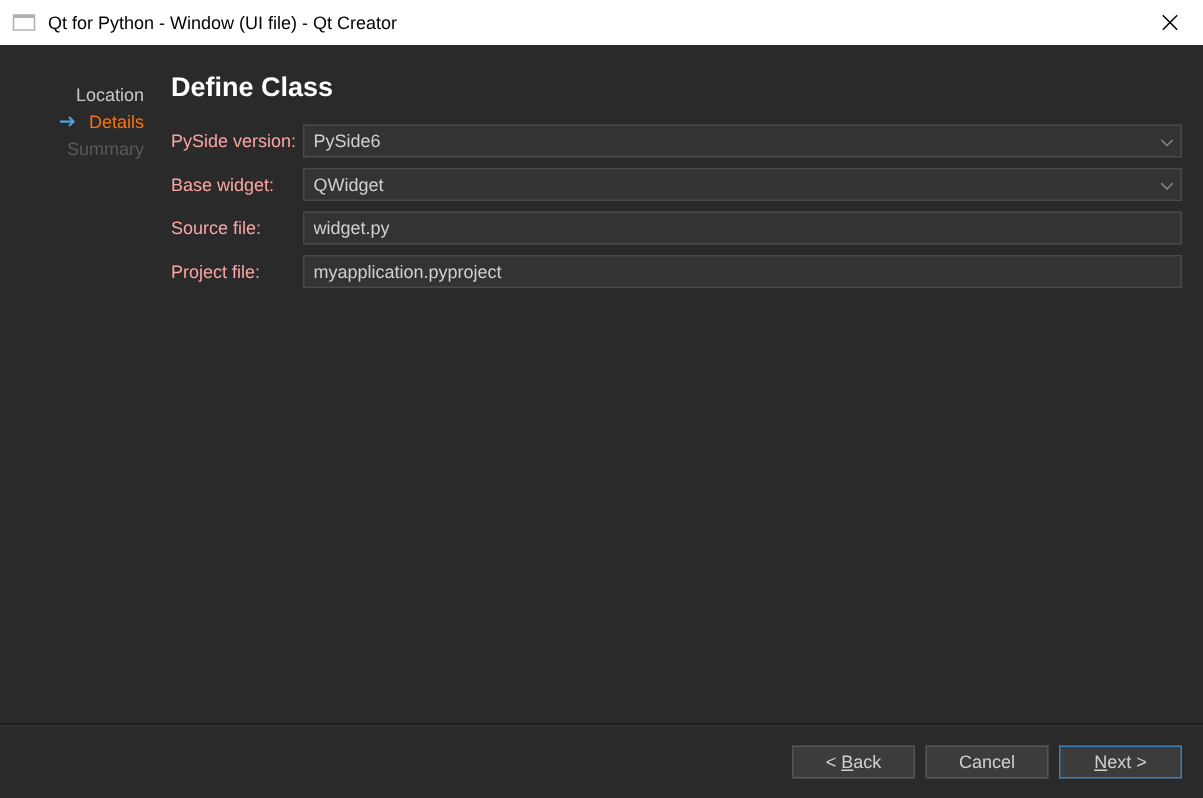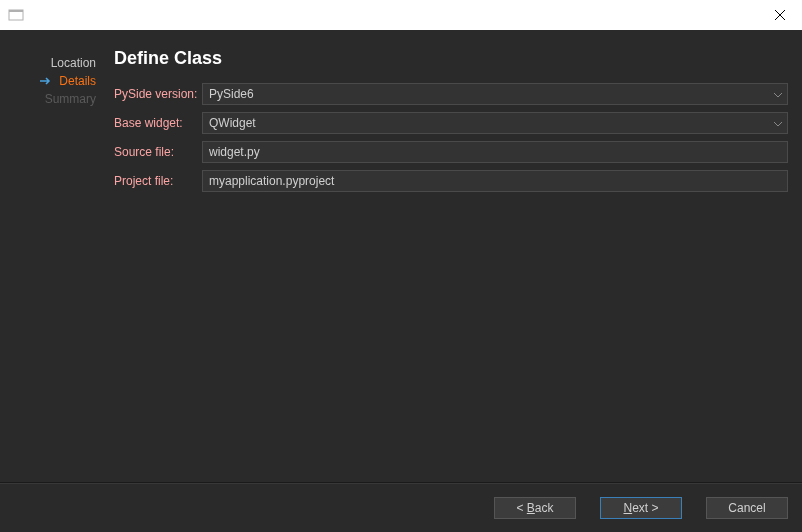--- a/index.html
+++ b/index.html
@@ -13,35 +13,36 @@
 .step.active { color: #f97316; font-weight: 400; }
 .step.inactive { color: #5a5a5a; }
 .arrow { width: 14px; display: inline-flex; align-items: center; justify-content: center; }
 .main { flex: 1; padding-left: 18px; }
 .heading { color: #ffffff; font-size: 18px; font-weight: 700; margin-bottom: 14px; }
 .form-row { display: flex; align-items: center; margin-bottom: 7px; }
 .form-label { width: 88px; color: #fca5a5; font-size: 12px; }
 .form-control { flex: 1; position: relative; }
 .combo, .input { width: 100%; height: 22px; background: #333333; border: 1px solid #4a4a4a; color: #d0d0d0; font-size: 12px; padding: 0 6px; outline: none; display: flex; align-items: center; }
 .combo .chev { position: absolute; right: 6px; top: 50%; transform: translateY(-50%); color: #888; pointer-events: none; }
-.footer { height: 50px; border-top: 1px solid #1a1a1a; display: flex; justify-content: flex-end; align-items: center; padding: 0 14px; gap: 24px; background: #2a2a2a; box-shadow: inset 0 1px 0 #383838; }
+.footer { height: 50px; border-top: 1px solid #1a1a1a; display: flex; justify-content: flex-end; align-items: center; padding: 0 14px; gap: 7px; background: #2a2a2a; box-shadow: inset 0 1px 0 #383838; }
 .btn { min-width: 82px; height: 22px; background: #3c3c3c; border: 1px solid #555555; color: #d0d0d0; font-size: 12px; display: flex; align-items: center; justify-content: center; cursor: pointer; }
 .btn.primary { border-color: #3a7fb8; }
 .underline { text-decoration: underline; }
 </style>
 </head>
 <body>
 
 <div class="titlebar">
   <span class="app-icon">
     <svg width="16" height="16" viewBox="0 0 16 16">
         <rect x="1" y="3" width="14" height="10" fill="none" stroke="#b0b0b0" stroke-width="1"></rect>
         <rect x="1" y="3" width="14" height="2" fill="#b0b0b0"></rect>
       </svg>
   </span>
+  <span>Qt for Python - Window (UI file) - Qt Creator</span>
   <div class="close">
     <svg width="10" height="10" viewBox="0 0 10 10">
         <path d="M0 0 L10 10 M10 0 L0 10" stroke="#000" stroke-width="1"></path>
       </svg>
   </div>
 </div>
 
 <div class="content">
   <div class="sidebar">
     <div class="step">
@@ -107,19 +108,19 @@
         <input class="input" value="myapplication.pyproject" style="">
       </div>
     </div>
   </div>
 </div>
 
 <div class="footer">
   <div class="btn">
     <span>&lt; <span class="underline">B</span>ack</span>
   </div>
+  <div class="btn">
+    <span>Cancel</span>
+  </div>
   <div class="btn primary">
     <span><span class="underline">N</span>ext &gt;</span>
-  </div>
-  <div class="btn">
-    <span>Cancel</span>
   </div>
 </div>
 
 </body></html>

